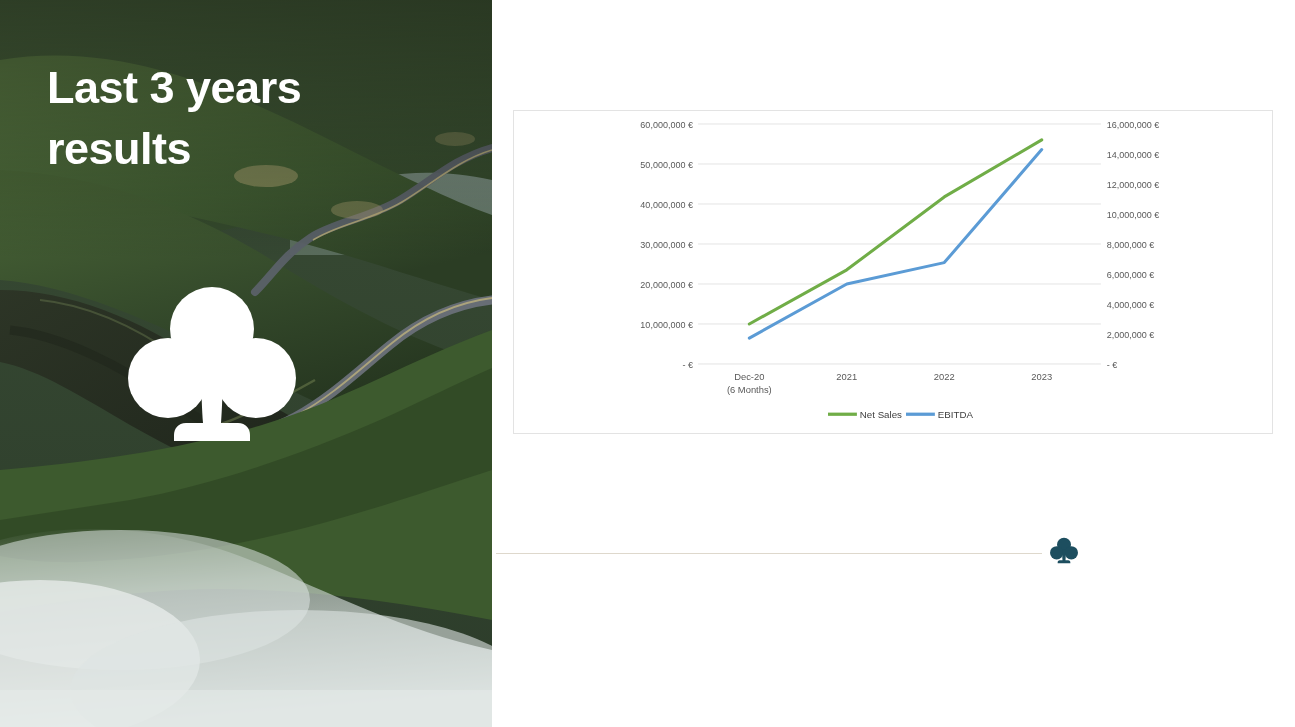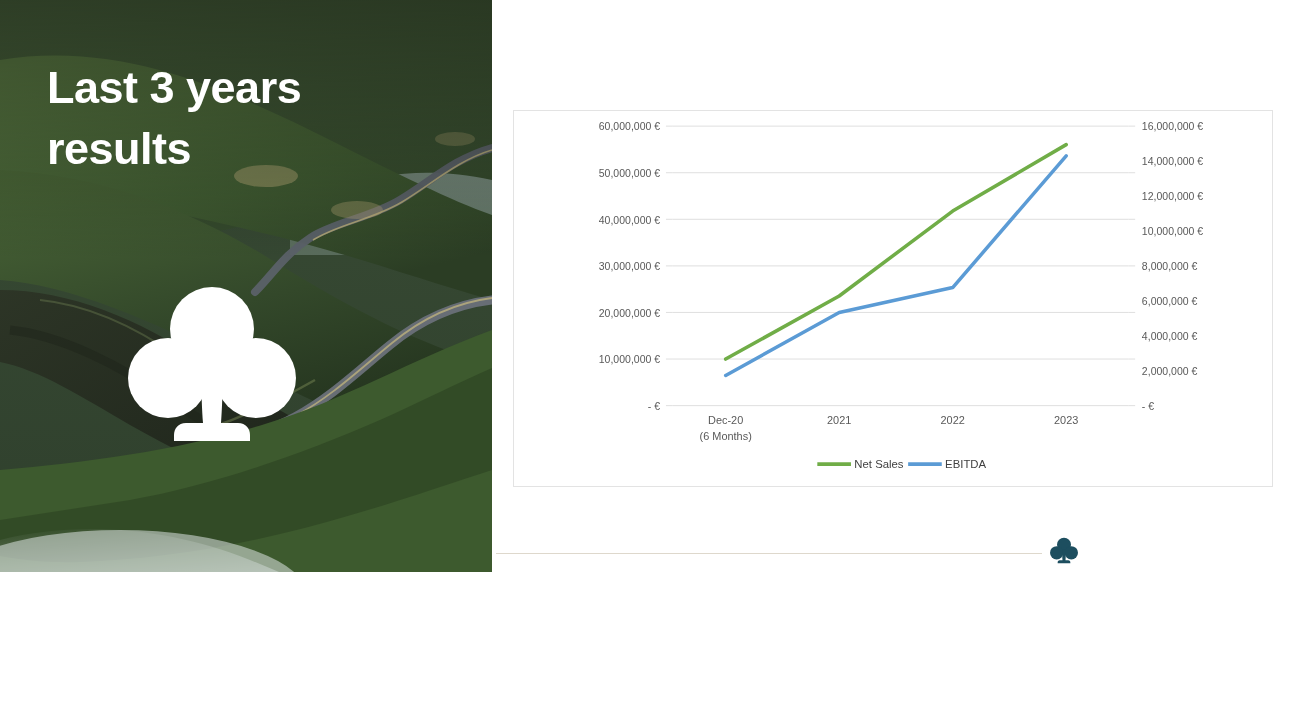--- a/index.html
+++ b/index.html
@@ -12,21 +12,21 @@
   .slide {
     position: relative;
     width: 1295px; height: 727px;
     background: #ffffff;
   }
 
   
   .photo-panel {
     position: absolute;
     left: 0; top: 0;
-    width: 492px; height: 572px;
+    width: 492px; height: 727px;
     overflow: hidden;
     background: #0c4a6e;
   }
   .photo-panel svg.photo { position: absolute; left: 0; top: 0; width: 492px; height: 727px; display:block; }
 
   .slide-title {
     position: absolute;
     left: 47px; top: 58px;
     width: 330px;
     color: #ffffff;
@@ -49,21 +49,21 @@
   .right-pane {
     position: absolute;
     left: 492px; top: 0;
     width: 803px; height: 727px;
     background: #ffffff;
   }
 
   .chart-card {
     position: absolute;
     left: 21px; top: 110px;
-    width: 760px; height: 377px;
+    width: 760px; height: 324px;
     background: #ffffff;
     border: 1px solid #e3e3e3;
   }
   .chart-card svg.chart { display: block; width: 100%; height: 100%; }
 
   .axis-label {
     font-family: "Liberation Sans", sans-serif;
     font-size: 12.5px;
     fill: #595959;
   }

